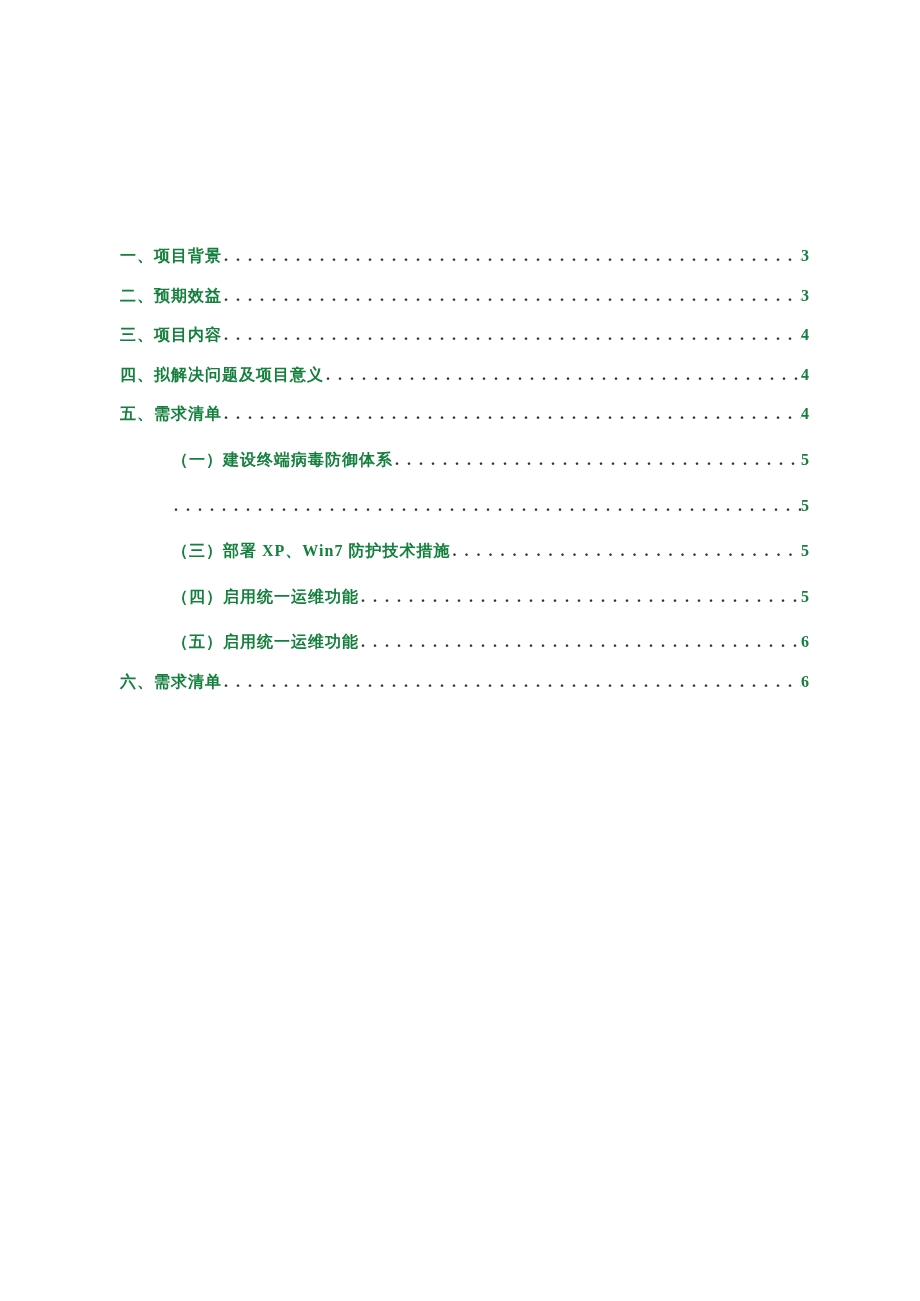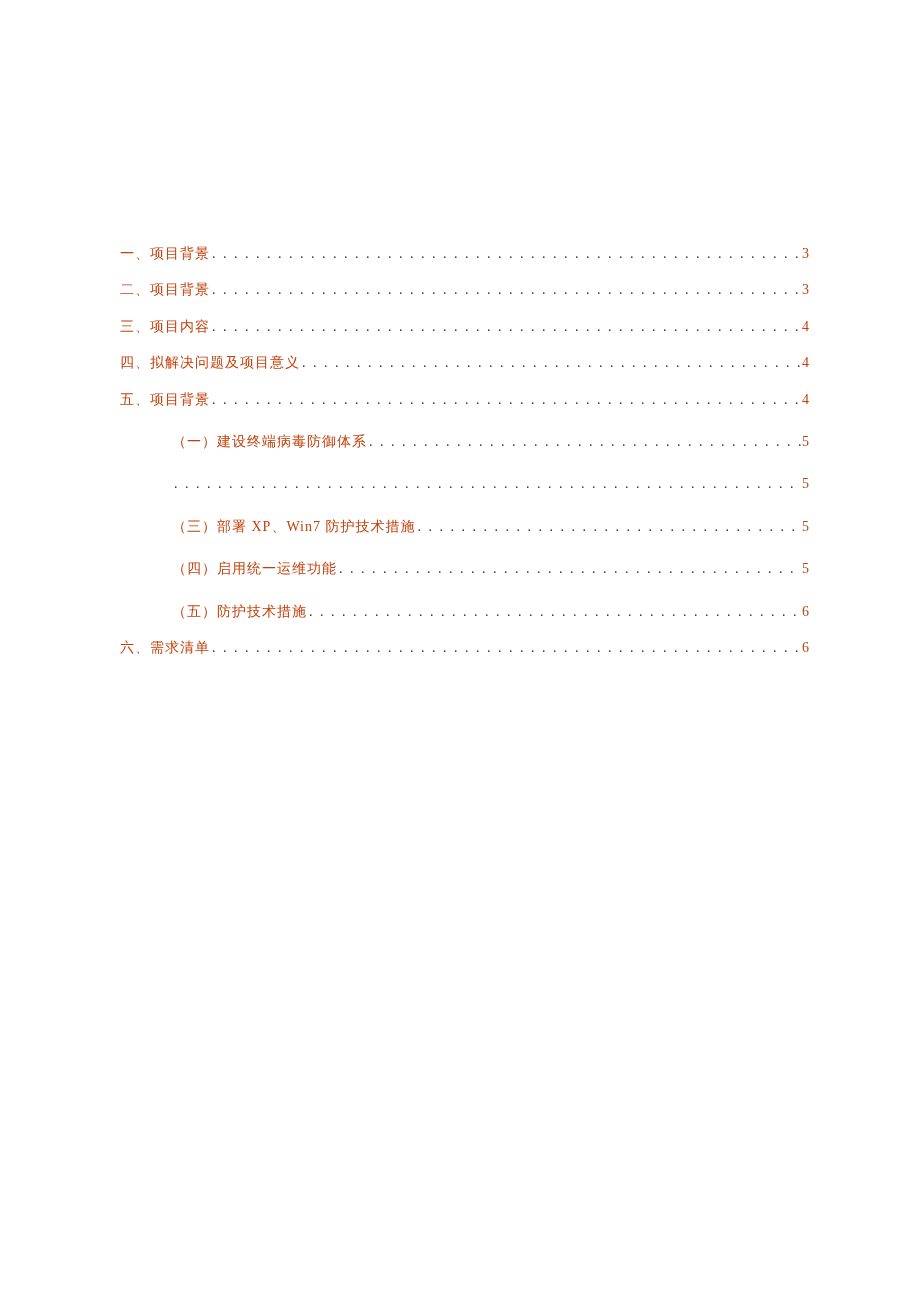--- a/index.html
+++ b/index.html
@@ -17,24 +17,25 @@
     .toc-container {
       position: absolute;
       top: 243px;
       left: 120px;
       width: 690px;
     }
     .toc-entry {
       display: flex;
       align-items: baseline;
       margin-bottom: 14px;
-      font-size: 14px;
-      color: #c2410c;
+      font-size: 16px;
+      color: #15803d;
       line-height: 1.6;
       letter-spacing: 1px;
+      font-weight: bold;
     }
     .toc-entry.sub {
       padding-left: 52px;
       margin-top: 20px;
     }
     .toc-title {
       white-space: nowrap;
       flex-shrink: 0;
     }
     .toc-leader {
@@ -59,39 +60,39 @@
 
 <div class="toc-container">
 
   <div class="toc-entry">
     <span class="toc-title">一、项目背景</span>
     <span class="toc-leader"></span>
     <span class="toc-page">3</span>
   </div>
 
   <div class="toc-entry">
-    <span class="toc-title">二、项目背景</span>
+    <span class="toc-title">二、预期效益</span>
     <span class="toc-leader"></span>
     <span class="toc-page">3</span>
   </div>
 
   <div class="toc-entry">
     <span class="toc-title">三、项目内容</span>
     <span class="toc-leader"></span>
     <span class="toc-page">4</span>
   </div>
 
   <div class="toc-entry">
     <span class="toc-title">四、拟解决问题及项目意义</span>
     <span class="toc-leader"></span>
     <span class="toc-page">4</span>
   </div>
 
   <div class="toc-entry">
-    <span class="toc-title">五、项目背景</span>
+    <span class="toc-title">五、需求清单</span>
     <span class="toc-leader"></span>
     <span class="toc-page">4</span>
   </div>
 
   <div class="toc-entry sub">
     <span class="toc-title">（一）建设终端病毒防御体系</span>
     <span class="toc-leader"></span>
     <span class="toc-page">5</span>
   </div>
 
@@ -106,21 +107,21 @@
     <span class="toc-page">5</span>
   </div>
 
   <div class="toc-entry sub">
     <span class="toc-title">（四）启用统一运维功能</span>
     <span class="toc-leader"></span>
     <span class="toc-page">5</span>
   </div>
 
   <div class="toc-entry sub">
-    <span class="toc-title">（五）防护技术措施</span>
+    <span class="toc-title">（五）启用统一运维功能</span>
     <span class="toc-leader"></span>
     <span class="toc-page">6</span>
   </div>
 
   <div class="toc-entry">
     <span class="toc-title">六、需求清单</span>
     <span class="toc-leader"></span>
     <span class="toc-page">6</span>
   </div>
 

